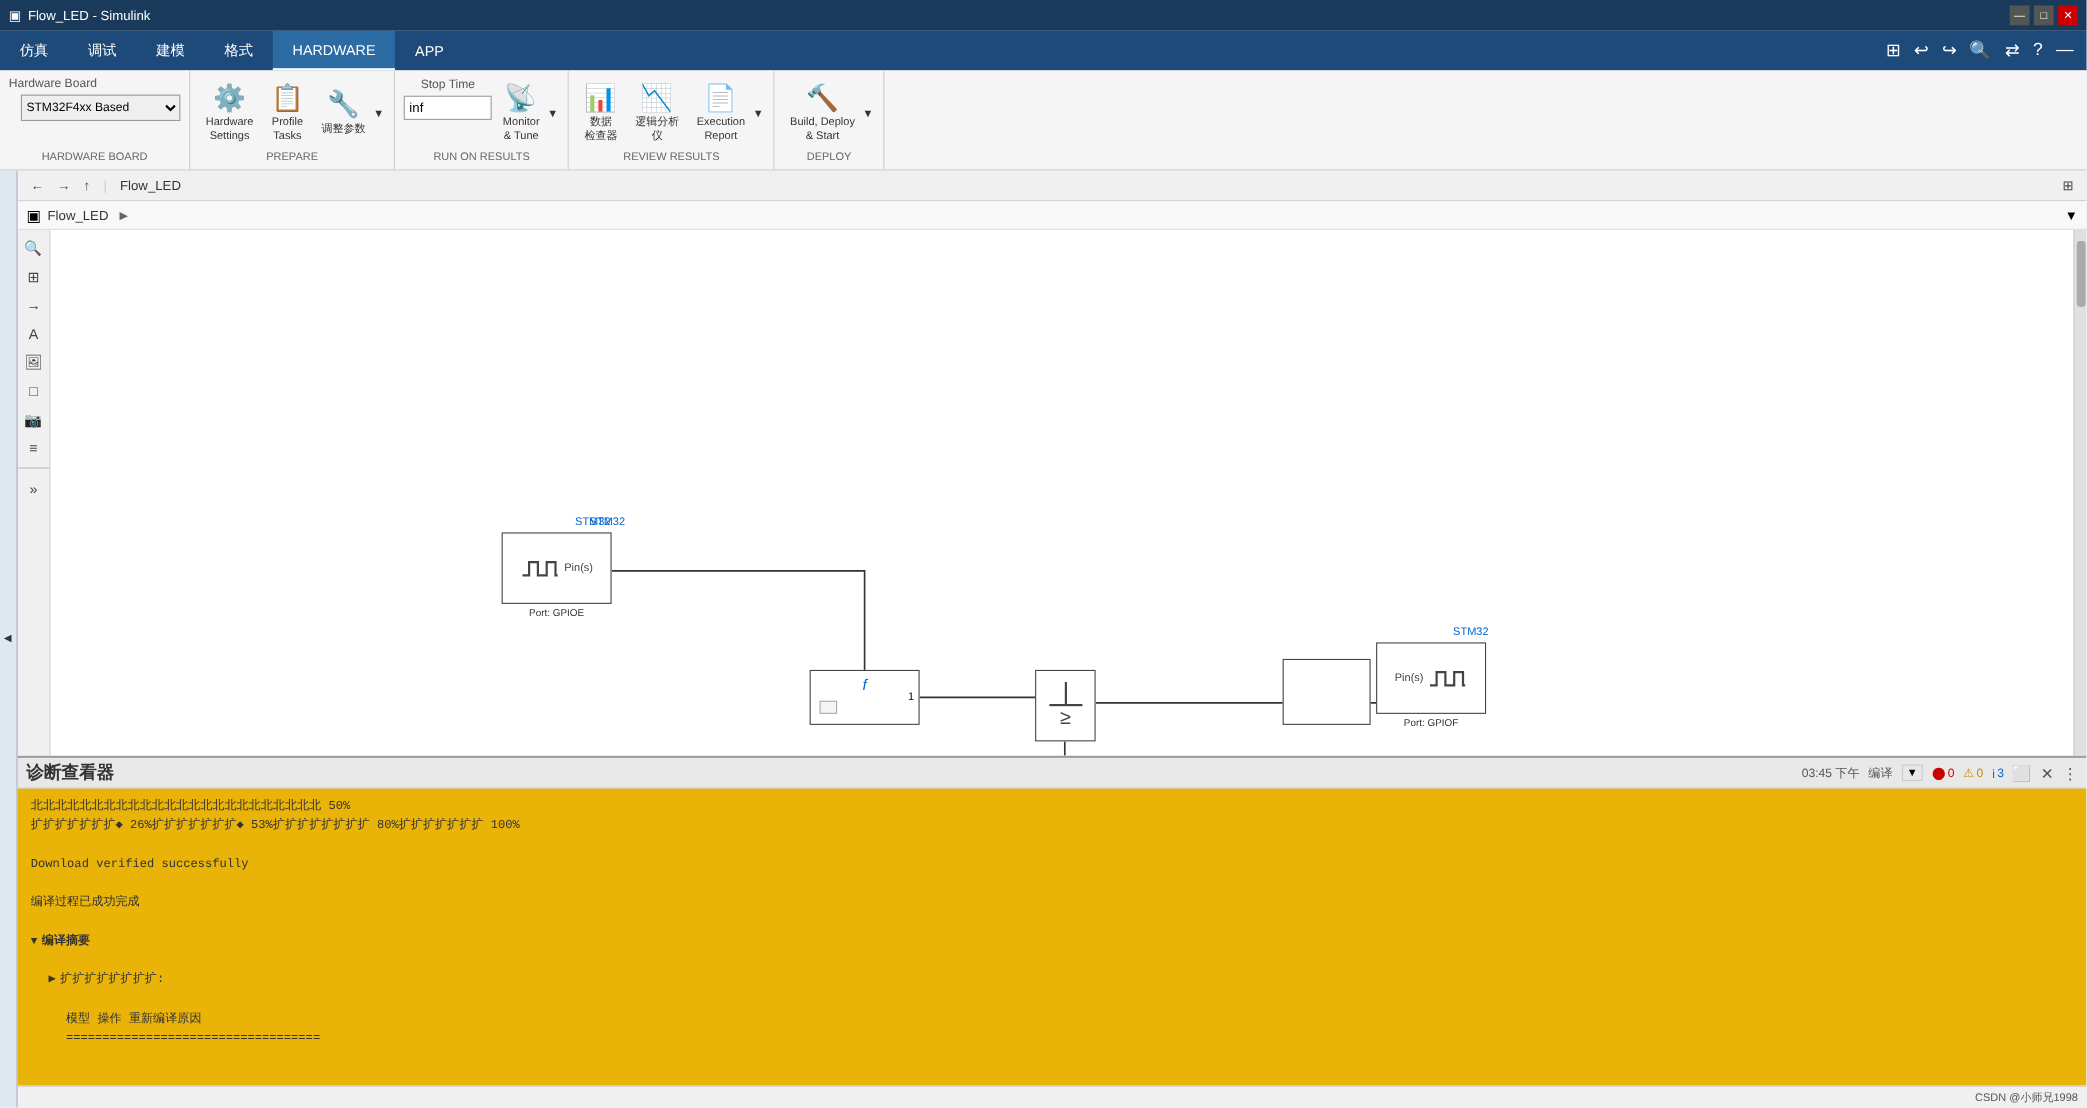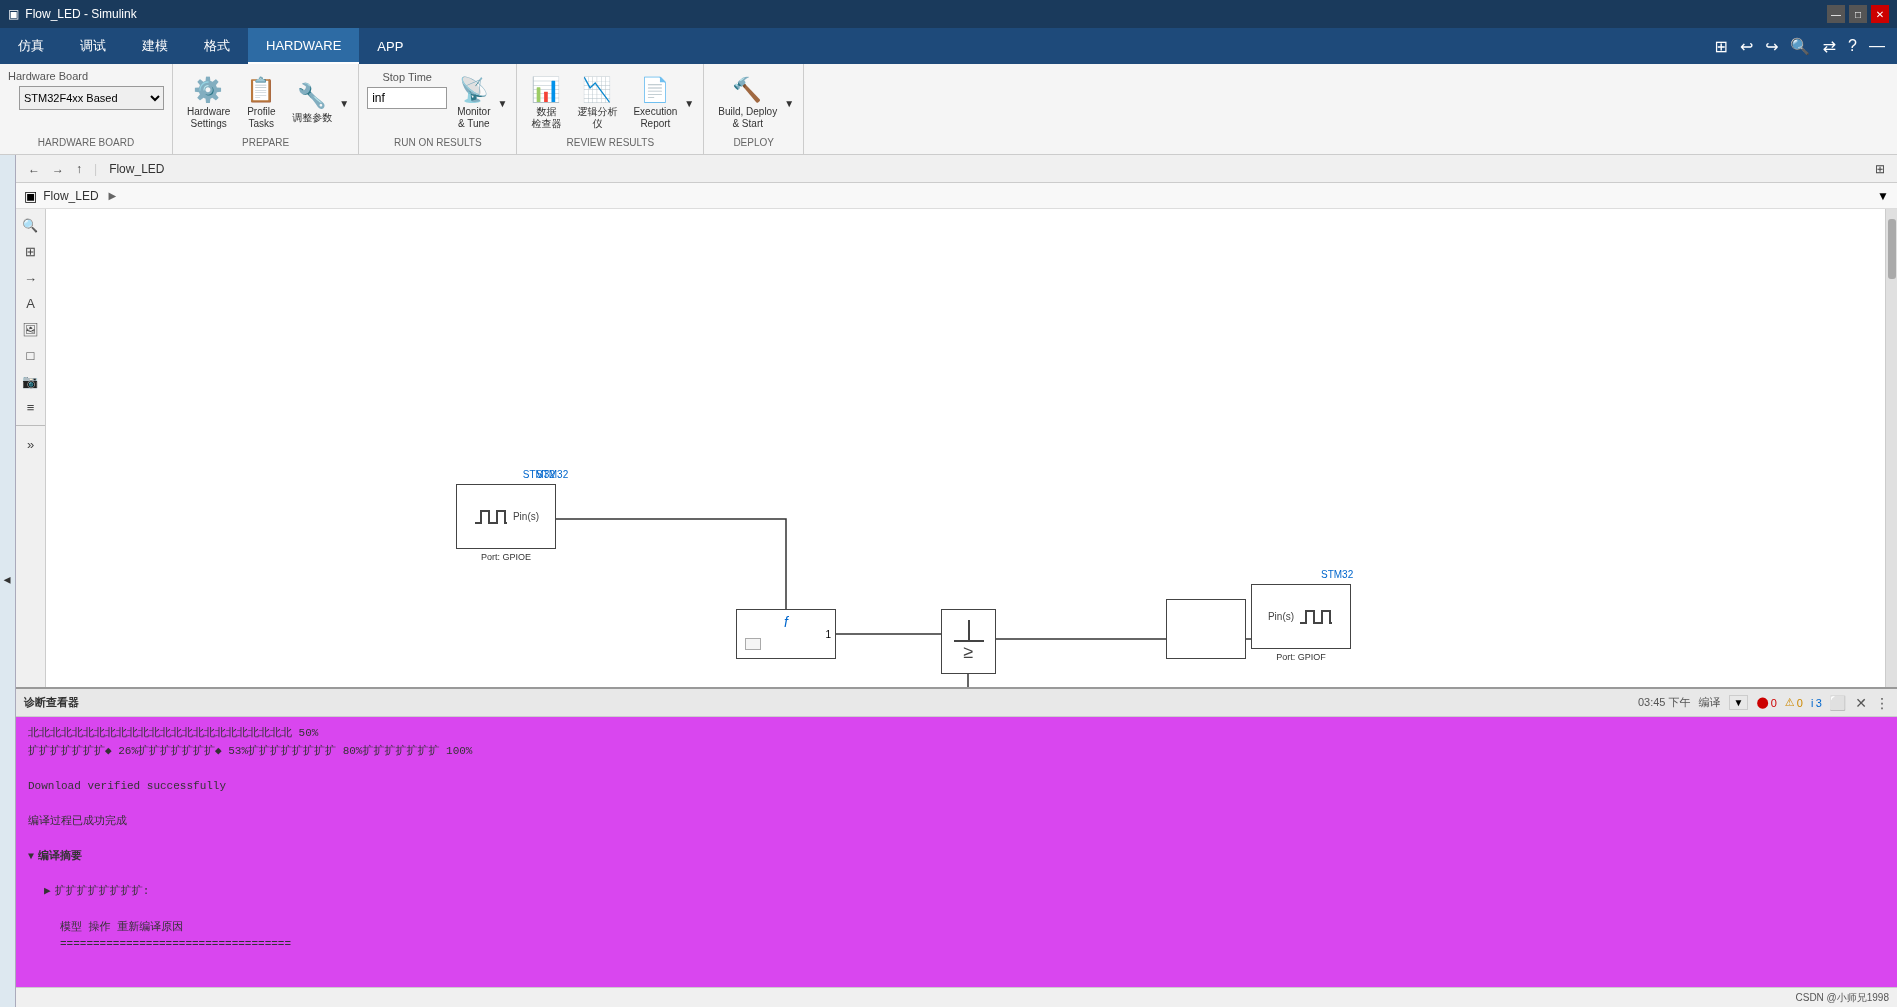--- a/index.html
+++ b/index.html
@@ -173,32 +173,32 @@
     }
     #diagnostic-header {
       background: #e8e8e8;
       border-bottom: 1px solid #ccc;
       height: 28px;
       display: flex;
       align-items: center;
       padding: 0 8px;
       justify-content: space-between;
     }
-    #diagnostic-title { font-size: 11px; font-weight: bold; color: #333; }
+    #diagnostic-title { font-size: 16px; font-weight: bold; color: #333; }
     #diagnostic-controls { display: flex; align-items: center; gap: 8px; }
     .diag-ctrl-btn { background: none; border: none; cursor: pointer; font-size: 14px; color: #555; }
     .diag-time { font-size: 11px; color: #555; }
     .diag-badge { display: flex; align-items: center; gap: 2px; font-size: 11px; }
     .badge-error { color: #cc0000; }
     .badge-warn { color: #cc8800; }
     .badge-info { color: #0066cc; }
 
     #diagnostic-body {
       flex: 1;
-      background: #d946ef;
+      background: #eab308;
       overflow-y: auto;
       padding: 8px 12px;
       font-family: 'Courier New', monospace;
       font-size: 11px;
       color: #333;
       line-height: 1.6;
     }
 
     
     #app { display: flex; flex-direction: column; height: 1007px; width: 1897px; }

